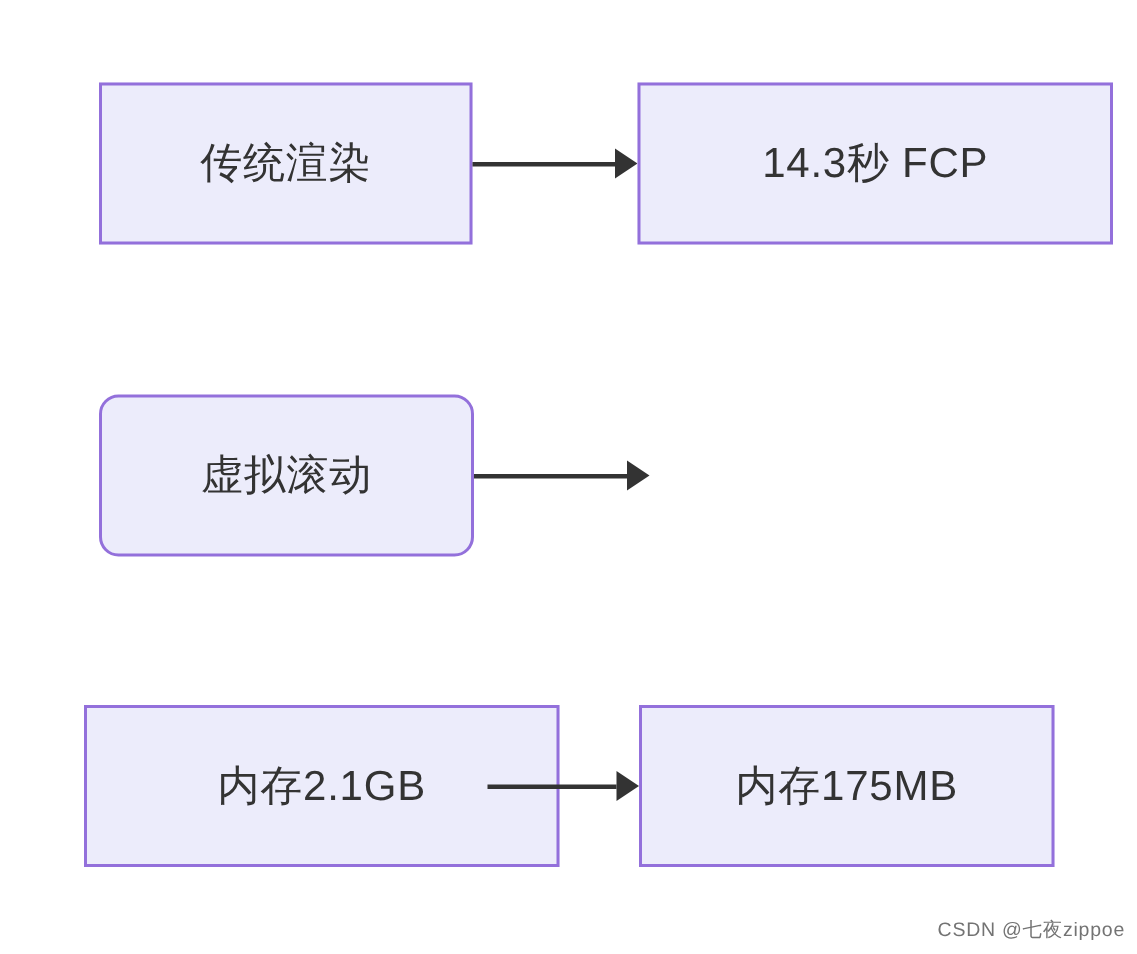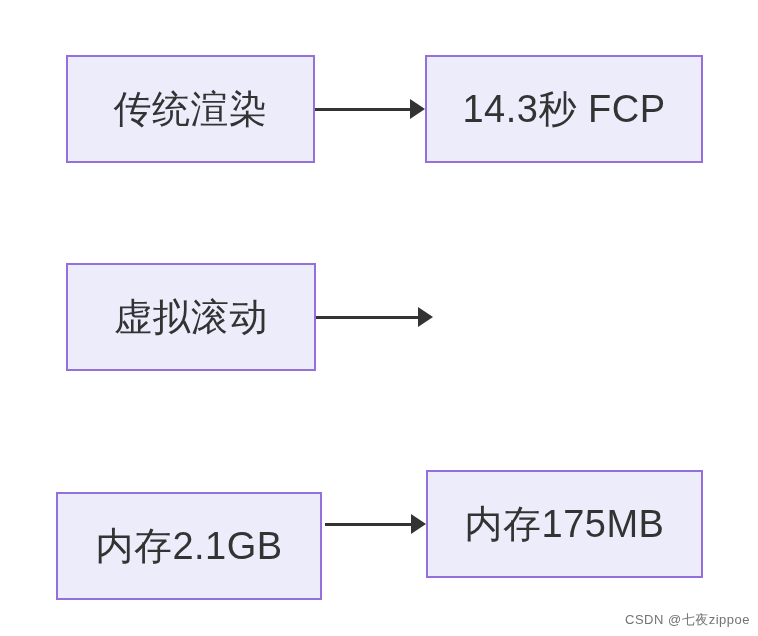--- a/index.html
+++ b/index.html
@@ -20,32 +20,32 @@
   }
   .node {
     position: absolute;
     box-sizing: border-box;
     background: var(--node-fill, #ECECFB);
     border: 2px solid var(--node-border, #9370DB);
     display: flex;
     align-items: center;
     justify-content: center;
     color: var(--text, #333333);
-    font-size: 38px;
+    font-size: 28px;
     letter-spacing: 0.5px;
     white-space: nowrap;
   }
   
   .n1s { left: 66px;  top: 55px;  width: 249px; height: 108px; }
-  .n1t { left: 425px; top: 55px;  width: 278px; height: 108px; }
+  .n1t { left: 425px; top: 55px;  width: 317px; height: 108px; }
   
-  .n2s { left: 66px;  top: 263px; width: 250px; height: 108px; }
+  .n2s { left: 66px;  top: 263px; width: 250px; height: 108px; border-radius: 13px; }
   .n2t { left: 433px; top: 263px; width: 261px; height: 108px; }
   
-  .n3s { left: 56px;  top: 492px; width: 266px; height: 108px; }
+  .n3s { left: 56px;  top: 470px; width: 317px; height: 108px; }
   .n3t { left: 426px; top: 470px; width: 277px; height: 108px; }
 
   .arrow {
     position: absolute;
     height: 20px;
     display: flex;
     align-items: center;
   }
   .a1 { left: 315px; top: 99px;  width: 110px; }
   .a2 { left: 316px; top: 307px; width: 117px; }

